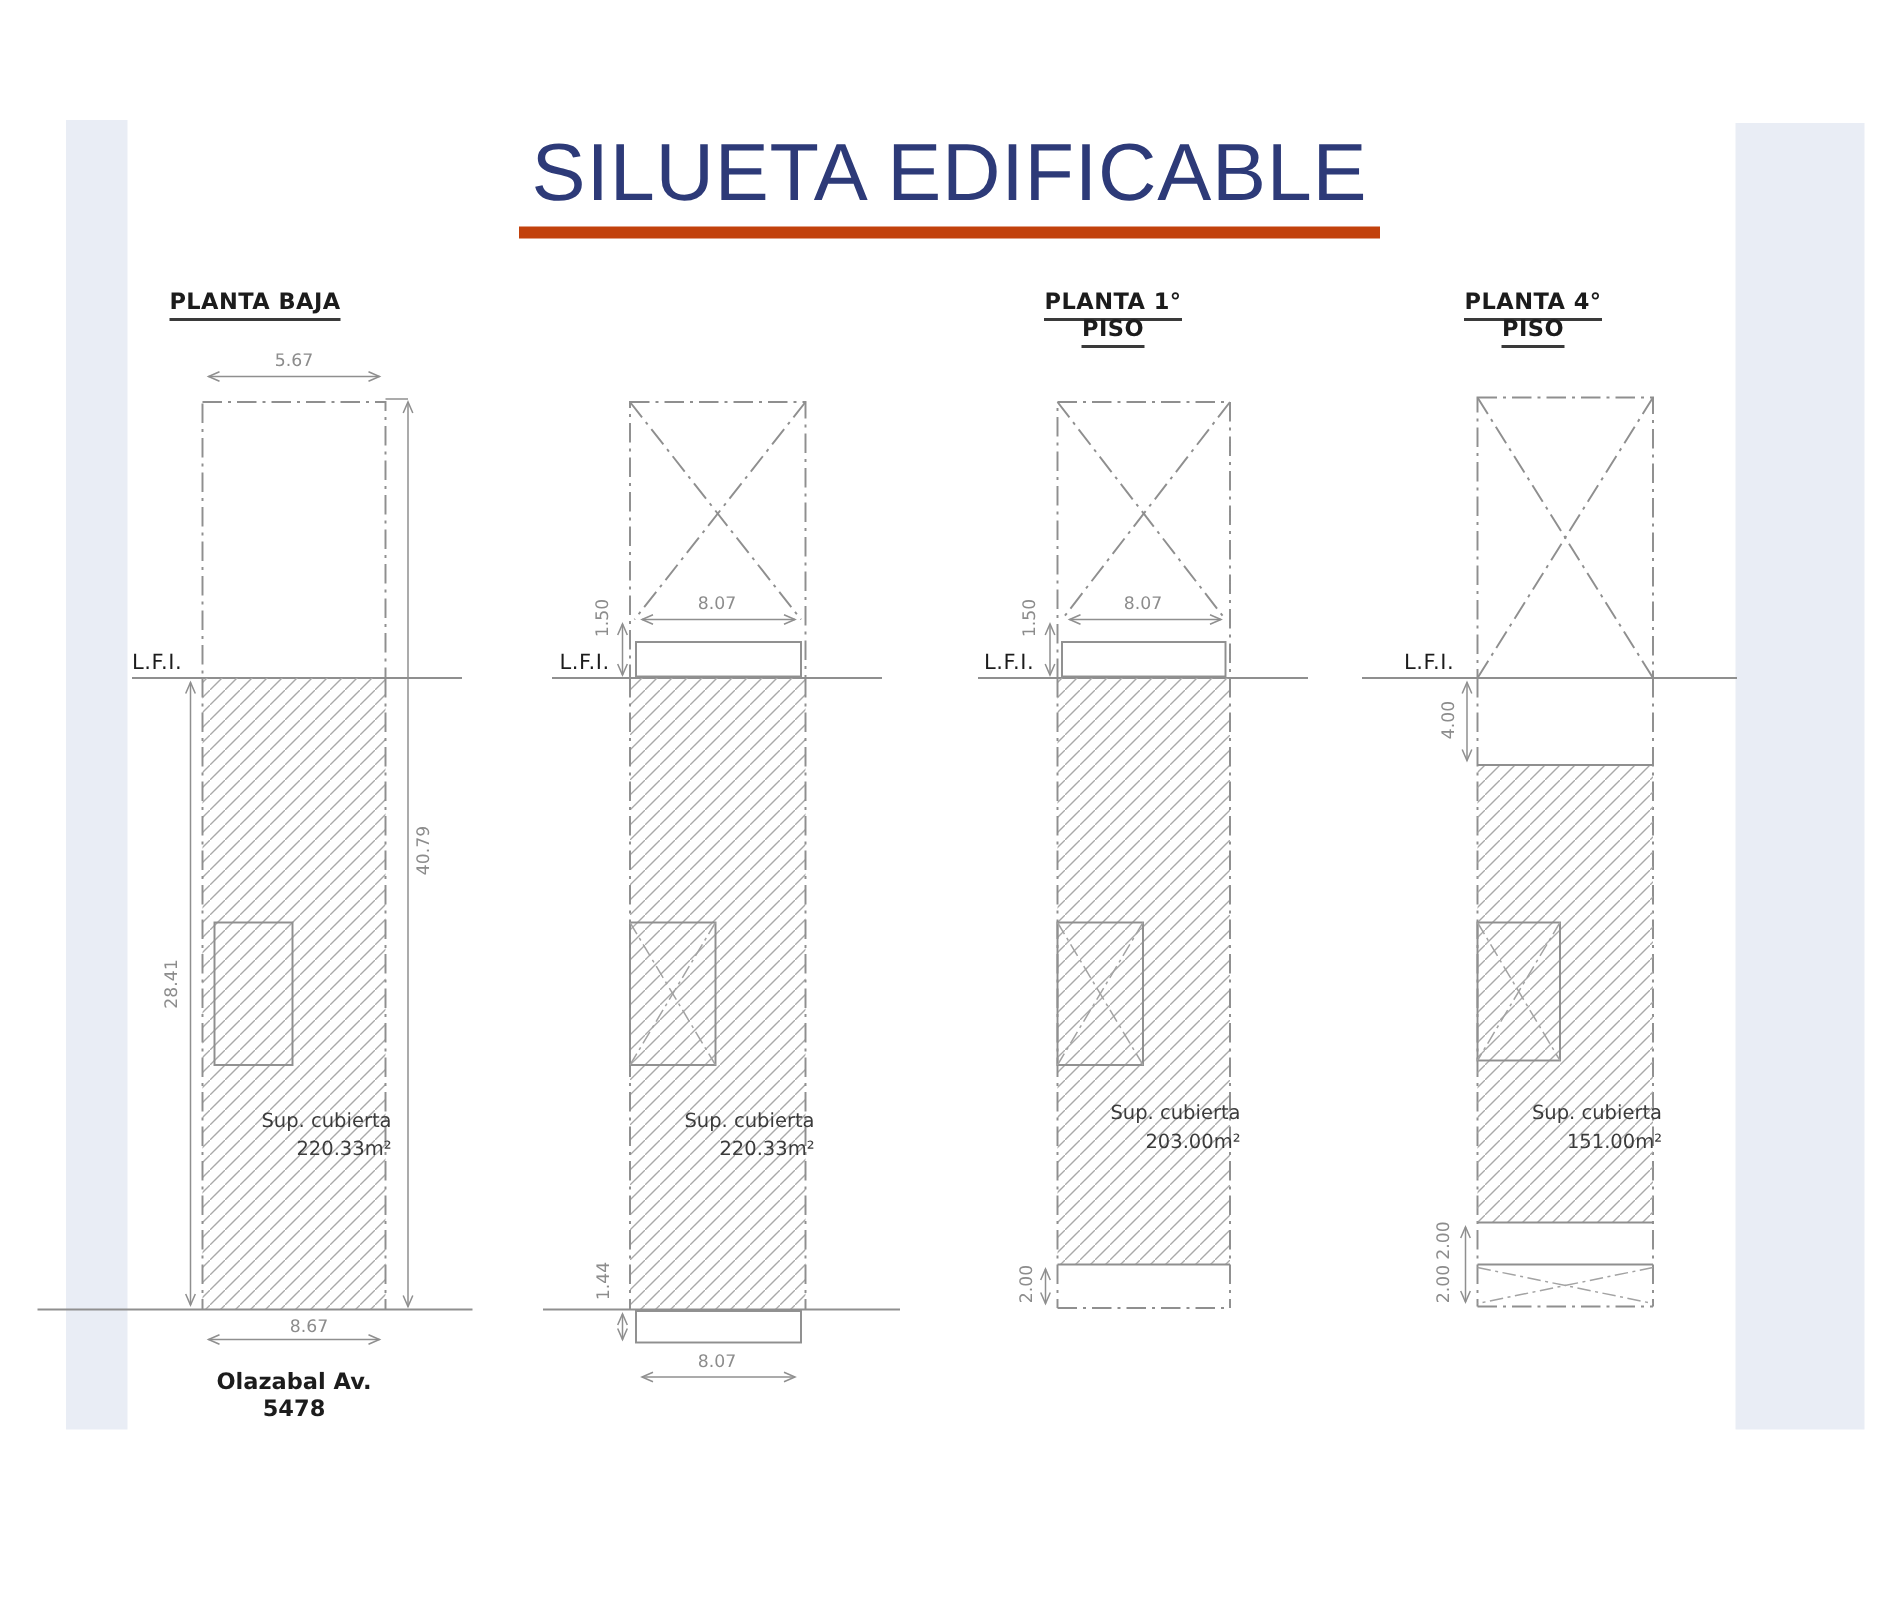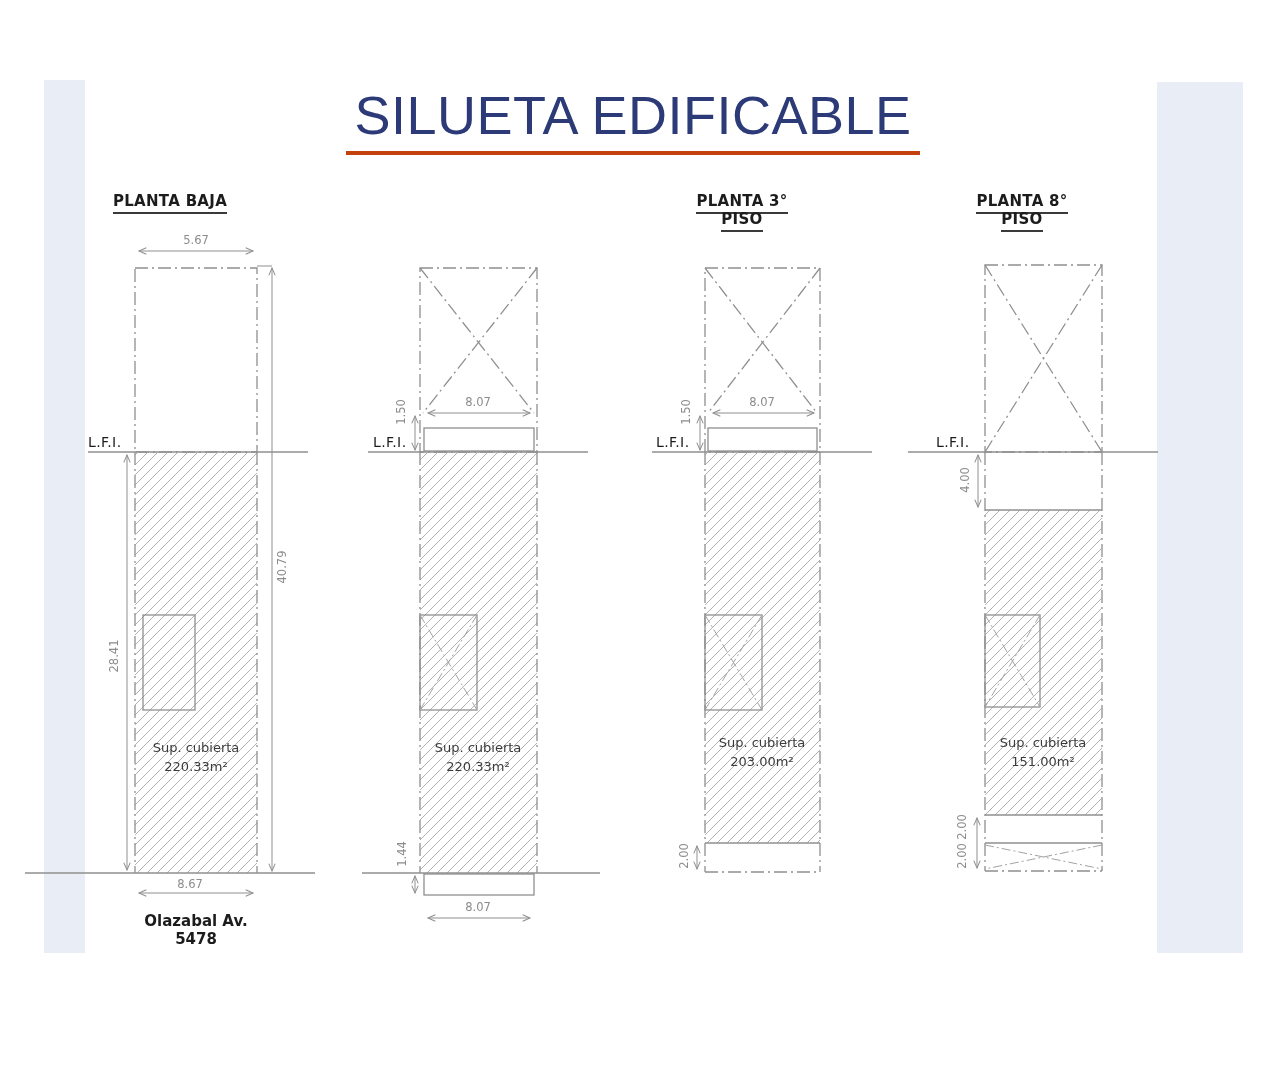--- a/index.html
+++ b/index.html
@@ -6,28 +6,28 @@
   #canvas { position:relative; width:1266px; height:1080px; background:#ffffff;
             overflow:hidden; font-family:"DejaVu Sans", sans-serif; }
   .panel { position:absolute; background:#e9edf5; }
   svg.draw { position:absolute; left:0; top:0; }
   .ln   { stroke:#8f8f8f; stroke-width:1.3; fill:none; }
   .thin { stroke:#8f8f8f; stroke-width:1; fill:none; }
   .dd   { stroke:#8f8f8f; stroke-width:1.3; fill:none; stroke-dasharray:13 4 2 4; }
   .ddt  { stroke:#a3a3a3; stroke-width:1; fill:none; stroke-dasharray:9 3 2 3; }
   .title-wrap { position:absolute; left:0; top:84px; width:1266px; text-align:center; }
   .title { display:inline-block; font-family:"Liberation Sans", sans-serif; font-size:54px;
-           color:#2d3a78; letter-spacing:.5px; border-bottom:4px solid #c2410c; padding:0 8px 5px; }
+           color:#2d3a78; letter-spacing:.5px; border-bottom:8px solid #c2410c; padding:0 8px 5px; }
   .phead { position:absolute; text-align:center; font-weight:bold; font-size:15px;
            color:#1c1c1c; letter-spacing:.3px; }
   .phead span { border-bottom:2px solid #3a3a3a; padding-bottom:2px;margin-top:48px; }
   .lfi  { position:absolute; font-weight:normal; font-size:14px; color:#1c1c1c; letter-spacing:.4px; }
   .dim  { position:absolute; width:60px; text-align:center; font-size:11.5px; color:#8c8c8c; }
   .rot  { transform:rotate(-90deg); transform-origin:center; }
-  .sup  { position:absolute; width:130px; text-align:center; font-size:13px;
+  .sup  { position:absolute; width:130px; text-align:right; font-size:13px;
           color:#3b3b3b; line-height:1.45; }
   .addr { position:absolute; width:150px; text-align:center; font-weight:bold;
           font-size:15px; color:#1c1c1c; }
 </style>
 </head>
 <body>
 
 <div id="canvas">
 
   <div class="panel" style="left:44px; top:80px; width:41px; height:873px"></div>
@@ -117,32 +117,32 @@
       <line class="dd" x1="985" y1="871" x2="1102" y2="871"></line>
       <line class="thin" x1="977" y1="818" x2="977" y2="868" marker-start="url(#arw)" marker-end="url(#arw)"></line>
     </g>
   </svg>
 
   <div class="title-wrap">
     <span class="title">SILUETA EDIFICABLE</span>
   </div>
 
   <div class="phead" style="left:90px;  top:192px; width:160px"><span>PLANTA BAJA</span></div>
-  <div class="phead" style="left:674px; top:192px; width:136px"><span>PLANTA 3° PISO</span></div>
-  <div class="phead" style="left:954px; top:192px; width:136px"><span>PLANTA 8° PISO</span></div>
+  <div class="phead" style="left:674px; top:192px; width:136px"><span>PLANTA 1° PISO</span></div>
+  <div class="phead" style="left:954px; top:192px; width:136px"><span>PLANTA 4° PISO</span></div>
 
   <div class="lfi" style="left:88px;  top:434px">L.F.I.</div>
   <div class="lfi" style="left:373px; top:434px">L.F.I.</div>
   <div class="lfi" style="left:656px; top:434px">L.F.I.</div>
   <div class="lfi" style="left:936px; top:434px">L.F.I.</div>
 
   <div class="dim" style="left:166px; top:233px">5.67</div>
   <div class="dim rot" style="left:252px; top:560px">40.79</div>
   <div class="dim rot" style="left:84px; top:649px">28.41</div>
-  <div class="dim" style="left:160px; top:877px">8.67</div>
+  <div class="dim" style="left:176px; top:877px">8.67</div>
 
   <div class="dim" style="left:448px; top:395px">8.07</div>
   <div class="dim rot" style="left:371px; top:405px">1.50</div>
   <div class="dim rot" style="left:372px; top:847px">1.44</div>
   <div class="dim" style="left:448px; top:900px">8.07</div>
 
   <div class="dim" style="left:732px; top:395px">8.07</div>
   <div class="dim rot" style="left:656px; top:405px">1.50</div>
   <div class="dim rot" style="left:654px; top:849px">2.00</div>
 

